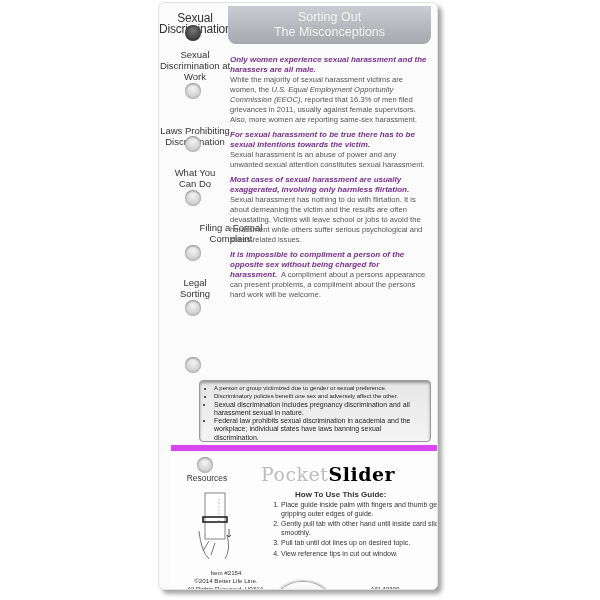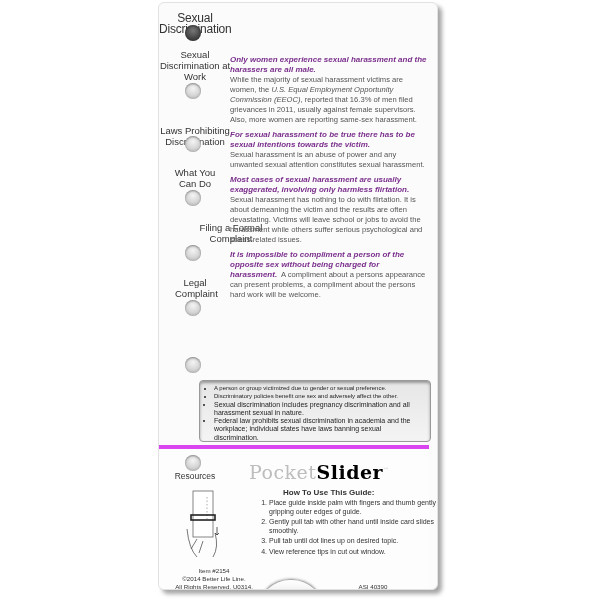--- a/index.html
+++ b/index.html
@@ -17,21 +17,21 @@
   .header { position:absolute; left:69px; top:3px; width:203px; height:38px; border-radius:0 0 8px 8px;
           background:linear-gradient(#c9ccd1,#a5a9ae); color:#f2f2f2; text-align:center; font-size:12.5px; line-height:15px; padding-top:4px; box-sizing:border-box; }
   .content { position:absolute; left:71px; top:47px; width:200px; font-size:7.6px; line-height:10px; color:#555; }
   .item { margin-bottom:5px; }
   .q { color:#7a2f8c; font-weight:bold; font-style:italic; font-size:8px; }
   .window { position:absolute; left:40px; top:377px; width:232px; height:62px; background:linear-gradient(#e6e6e6,#f4f4f4);
           border:1px solid #999; border-radius:4px; box-shadow:inset 0 2px 3px rgba(0,0,0,0.35); box-sizing:border-box; padding:3px 6px; }
   .window ul { margin:0; padding-left:8px; font-size:7px; line-height:8.3px; color:#222; }
   .window li { margin:0; }
   .window li.small { font-size:6px; }
-  .bottom { position:absolute; left:0; top:442px; width:270px; height:146px; background:#fdfdfd; border-top:4px solid #d946ef; }
+  .bottom { position:absolute; left:12px; top:442px; width:270px; height:146px; background:#fdfdfd; border-top:6px solid #d946ef; }
   .res-hole { position:absolute; left:26px; top:6px; }
   .res-label { position:absolute; left:0; width:72px; top:22px; text-align:center; font-size:8.5px; color:#333; }
   .brand { position:absolute; left:90px; top:12px; font-family:"DejaVu Serif", serif; font-size:19px; color:#bdbdbd; letter-spacing:0.5px; }
   .brand b { font-weight:bold; color:#000000; }
   .tm { font-size:6px; vertical-align:super; }
   .howto-title { position:absolute; left:124px; top:39px; font-size:8px; font-weight:bold; color:#333; }
   .steps { position:absolute; left:94px; top:50px; width:172px; margin:0; padding-left:16px; font-size:7px; line-height:8.6px; color:#333; }
   .steps li { margin-bottom:2px; }
   .hand { position:absolute; left:20px; top:40px; width:50px; height:70px; }
   .legal { position:absolute; left:10px; top:118px; width:90px; text-align:center; font-size:6.2px; line-height:8px; color:#333; }
@@ -54,26 +54,30 @@
 
     <div class="topic" style="top:98px;margin-top:24px;">Laws Prohibiting Discrimination</div>
     <div class="hole" style="top:133px;"></div>
 
     <div class="topic" style="top:164px; padding:0 14px; box-sizing:border-box;text-align:center;">What You Can Do</div>
     <div class="hole" style="top:187px;"></div>
 
     <div class="topic" style="top:219px;margin-left:36px;">Filing a Formal Complaint</div>
     <div class="hole" style="top:242px;"></div>
 
-    <div class="topic" style="top:274px; padding:0 16px; box-sizing:border-box;">Legal Complaint</div>
+    <div class="topic" style="top:274px; padding:0 16px; box-sizing:border-box;">Legal Sorting</div>
     <div class="hole" style="top:297px;"></div>
 
     <div class="hole" style="top:354px;"></div>
   </div>
 
+  <div class="header">
+    <div>Sorting Out</div>
+    <div>The Misconceptions</div>
+  </div>
 
   <div class="content">
     <div class="item">
     </div>
     <div class="item">
       <div class="q">Only women experience sexual harassment and the harassers are all male.</div>
       <div><span>While the majority of sexual harassment victims are women, the </span><i>U.S. Equal Employment Opportunity Commission (EEOC)</i><span>, reported that 16.3% of men filed grievances in 2011, usually against female supervisors. Also, more women are reporting same-sex harassment.</span></div>
     </div>
     <div class="item">
       <div class="q">For sexual harassment to be true there has to be sexual intentions towards the victim.</div>

